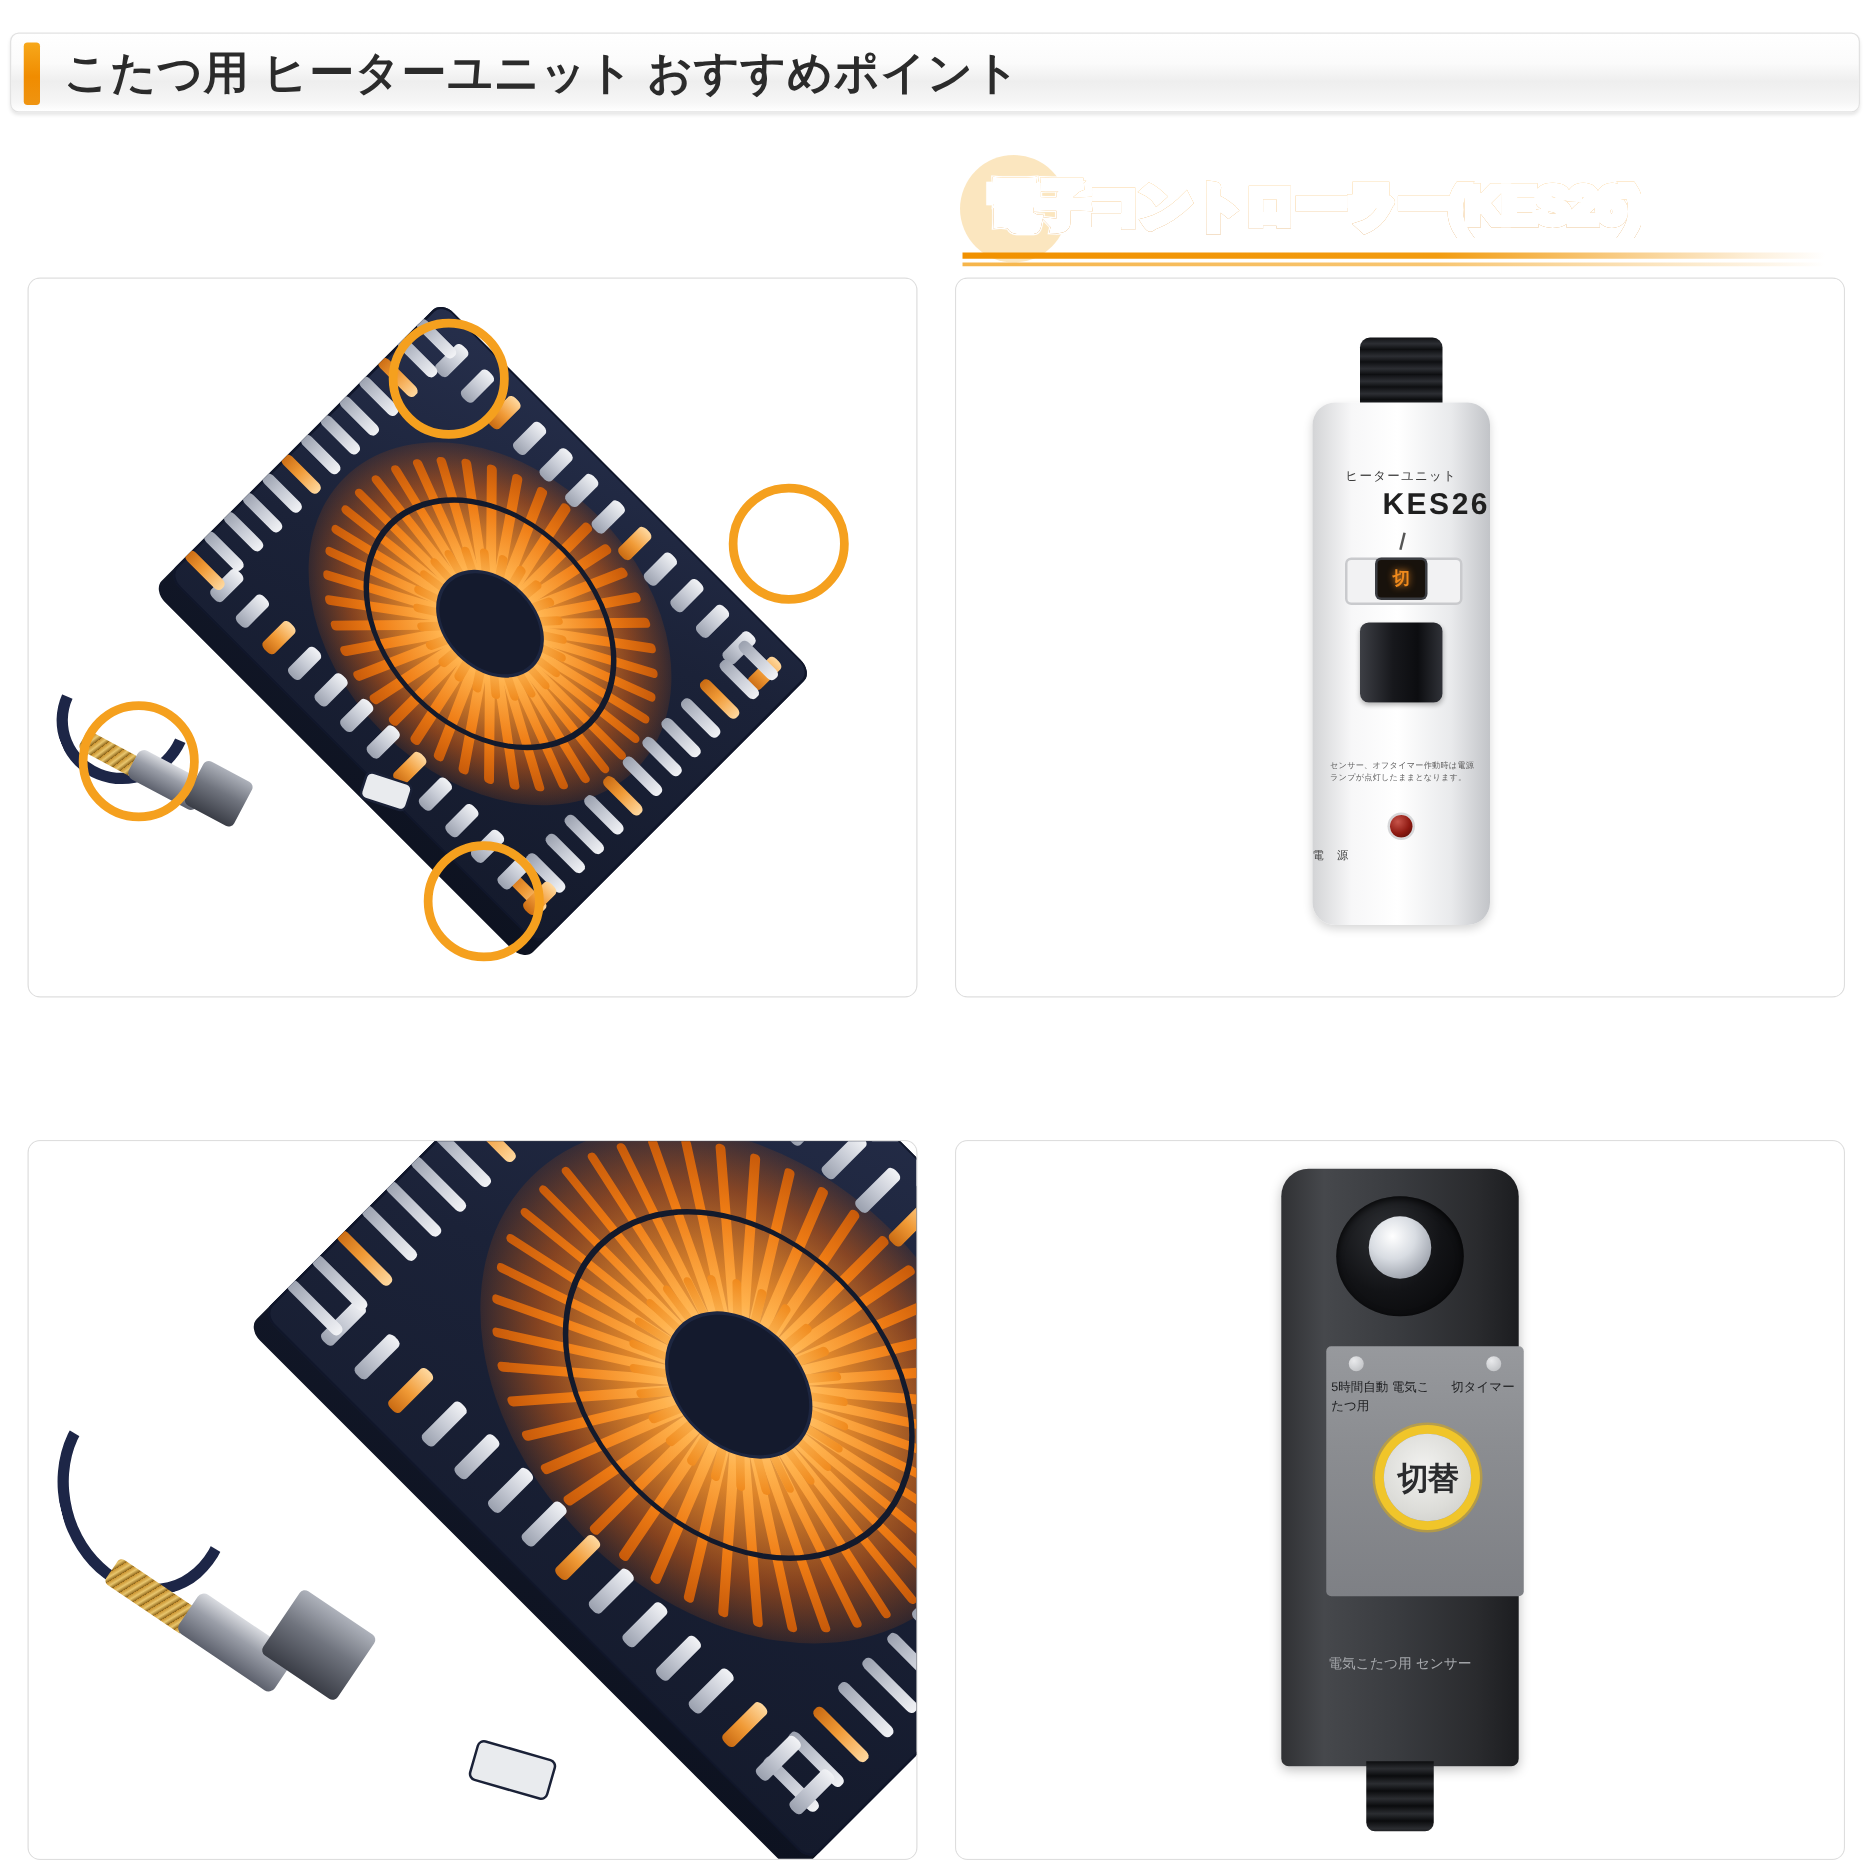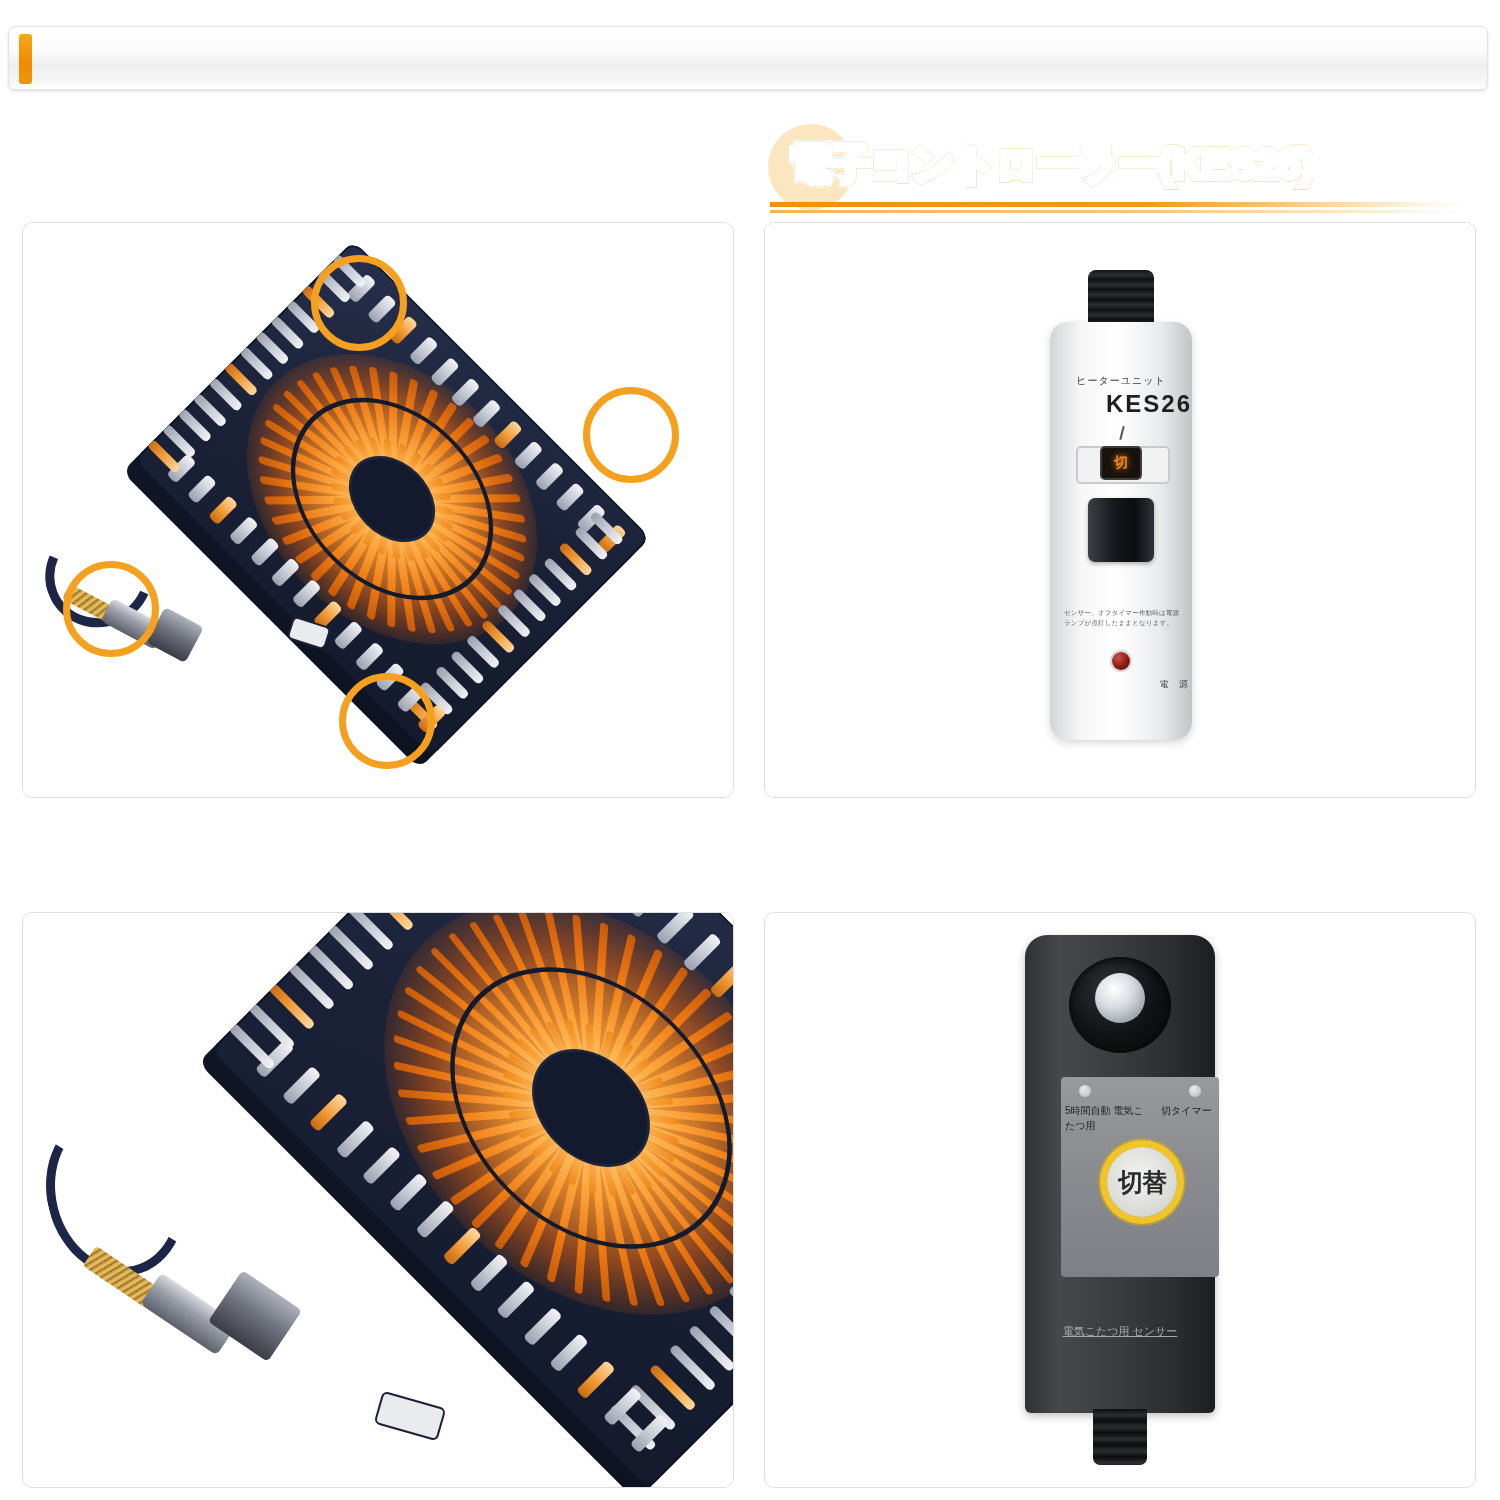--- a/index.html
+++ b/index.html
@@ -402,21 +402,21 @@
     height: 18px;
     border-radius: 50%;
     background: radial-gradient(circle at 35% 30%, #c6544a 0%, #8f1a12 55%, #4d0a06 100%);
     box-shadow: 0 0 0 2px #d6d7d9;
   }
   .ctrl-led-label {
     position: absolute;
     left: 0;
     right: 0;
     top: 356px;
-    text-align: right;
+    text-align: left;
     font-size: 9px;
     color: #444;
     letter-spacing: 4px;
   }
 
   
   .sensor-wrap {
     position: absolute;
     left: 50%;
     top: 50%;
@@ -512,37 +512,37 @@
   }
   .sensor-foot-txt {
     position: absolute;
     left: 0;
     right: 0;
     top: 388px;
     text-align: center;
     font-size: 11px;
     line-height: 17px;
     color: #a7a9ad;
-    text-decoration: underline;
   }
   .sensor-strain {
     position: absolute;
     left: 88px;
     top: 474px;
     width: 54px;
     height: 56px;
     border-radius: 0 0 7px 7px;
     background: repeating-linear-gradient(to bottom, #0c0d0f 0px, #2b2d31 6px, #090a0c 12px);
   }
 </style>
 </head>
 <body>
 
 <div class="page-header">
   <div class="header-accent"></div>
+  <div class="header-title">こたつ用 ヒーターユニット おすすめポイント</div>
 </div>
 
 <div class="quad q1">
   <div class="panel">
     <div class="photo-stage">
       <div class="heater-wrap" style="left:52%; top:48%;">
         <div class="heater-iso">
           <div class="heater-side"></div>
           <div class="heater-body">
             <div class="glow-core"></div>

